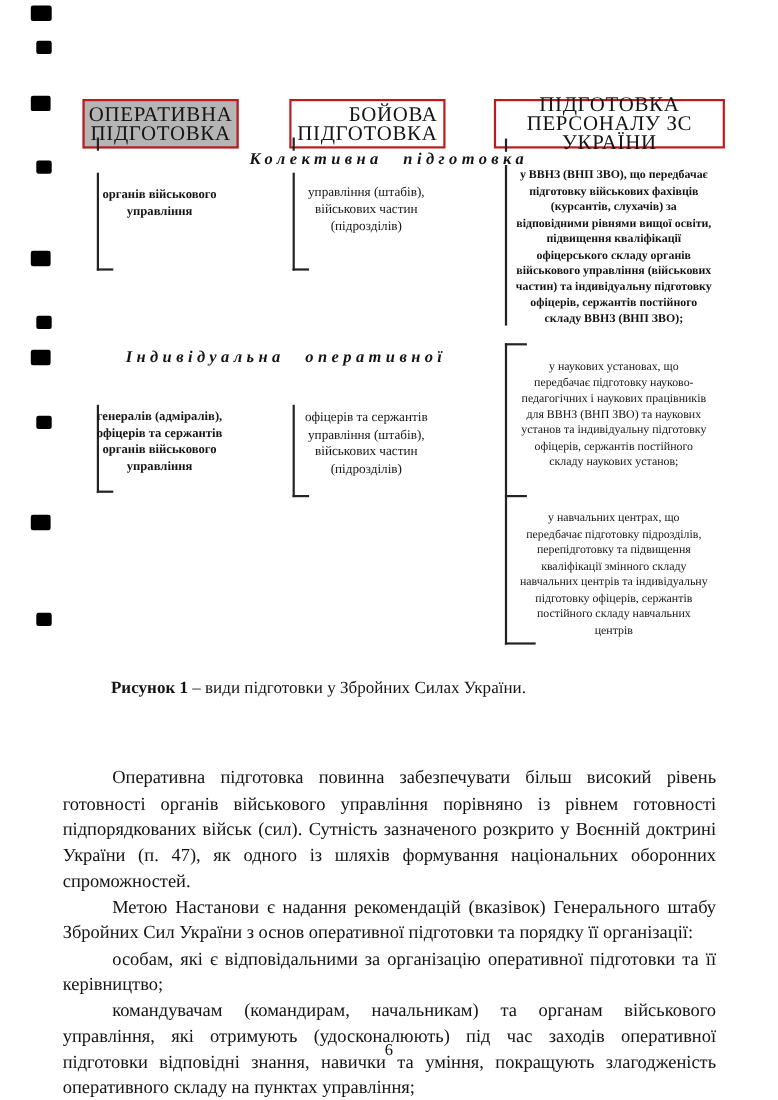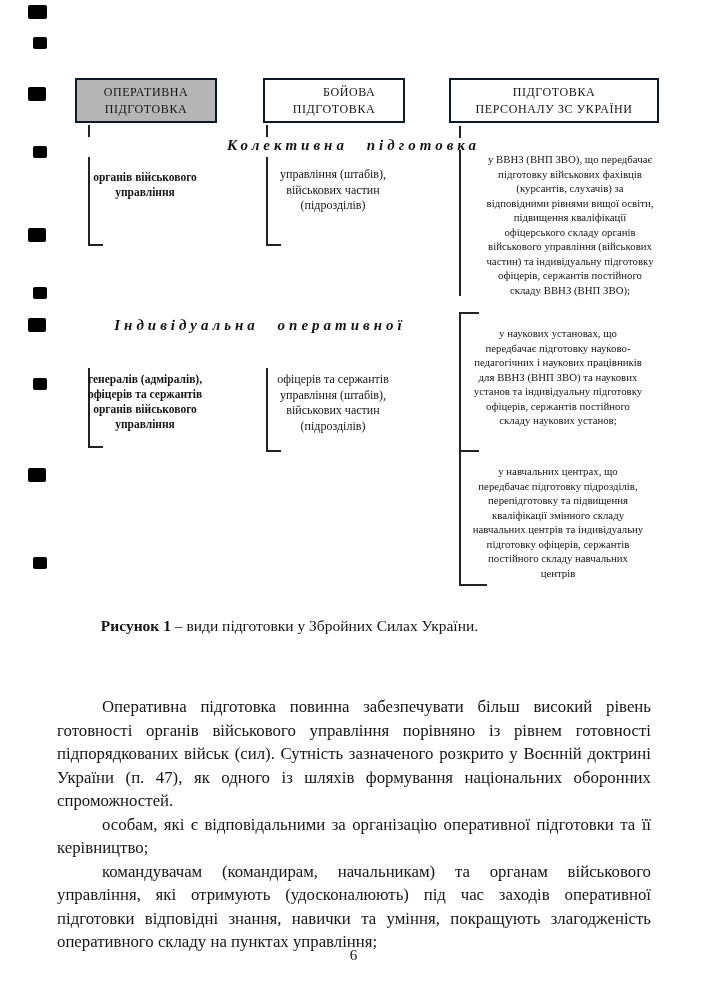--- a/index.html
+++ b/index.html
@@ -3,24 +3,24 @@
 <meta charset="utf-8">
 <style>
   html,body { margin:0; padding:0; background:#e8e8e8; }
   .page {
     position:relative; width:707px; height:1000px; margin:0 auto;
     background:#ffffff; overflow:hidden;
     font-family:"Liberation Serif", serif; color:#141414;
   }
   
   .hdr-box {
-    position:absolute; top:78px; height:41px;
-    border:2px solid #0f172a; background:#ffffff;
+    position:absolute; top:90px; height:41px;
+    border:2px solid #b91c1c; background:#ffffff;
     display:flex; align-items:center; justify-content:center;
-    text-align:center; font-size:12px; line-height:17px;
+    text-align:center; font-size:19px; line-height:17px;
     letter-spacing:0.6px; white-space:pre-line;
   }
   .hdr-box.gray { background:#b5b5b5; }
   .box-op   { left:75px;  width:138px; }
   .box-cb   { left:263px; width:138px;text-align:right; }
   .box-pers { left:449px; width:206px; }
   
   .vline { position:absolute; width:2px; background:#232323; }
   .hfoot { position:absolute; height:2px; background:#232323; }
   
@@ -91,21 +91,21 @@
   <div class="hfoot" style="left:88px;top:244px;width:15px;"></div>
   <div class="vline" style="left:266px;top:157px;height:89px;"></div>
   <div class="hfoot" style="left:266px;top:244px;width:15px;"></div>
   <div class="vline" style="left:459px;top:150px;height:146px;"></div>
 
   <div class="cell bold" style="left:78px;top:170px;width:134px;">органів військового
 управління</div>
   <div class="cell" style="left:268px;top:167px;width:130px;">управління (штабів),
 військових частин
 (підрозділів)</div>
-  <div class="cell small" style="left:476px;top:152px;width:188px;">у ВВНЗ (ВНП ЗВО), що передбачає
+  <div class="cell small" style="left:464px;top:152px;width:188px;font-weight:bold;">у ВВНЗ (ВНП ЗВО), що передбачає
 підготовку військових фахівців
 (курсантів, слухачів) за
 відповідними рівнями вищої освіти,
 підвищення кваліфікації
 офіцерського складу органів
 військового управління (військових
 частин) та індивідуальну підготовку
 офіцерів, сержантів постійного
 складу ВВНЗ (ВНП ЗВО);</div>
 
@@ -143,19 +143,20 @@
 підготовку офіцерів, сержантів
 постійного складу навчальних
 центрів</div>
 
   <div class="caption">
     <b>Рисунок 1</b><span> – види підготовки у Збройних Силах України.</span>
   </div>
 
   <div class="body-text">
     <p>Оперативна підготовка повинна забезпечувати більш високий рівень готовності органів військового управління порівняно із рівнем готовності підпорядкованих військ (сил). Сутність зазначеного розкрито у Воєнній доктрині України (п. 47), як одного із шляхів формування національних оборонних спроможностей.</p>
+    <p>Метою Настанови є надання рекомендацій (вказівок) Генерального штабу Збройних Сил України з основ оперативної підготовки та порядку її організації:</p>
     <p>особам, які є відповідальними за організацію оперативної підготовки та її керівництво;</p>
     <p>командувачам (командирам, начальникам) та органам військового управління, які отримують (удосконалюють) під час заходів оперативної підготовки відповідні знання, навички та уміння, покращують злагодженість оперативного складу на пунктах управління;</p>
   </div>
 
   <div class="page-num">6</div>
 
 </div>
 
 </body></html>

